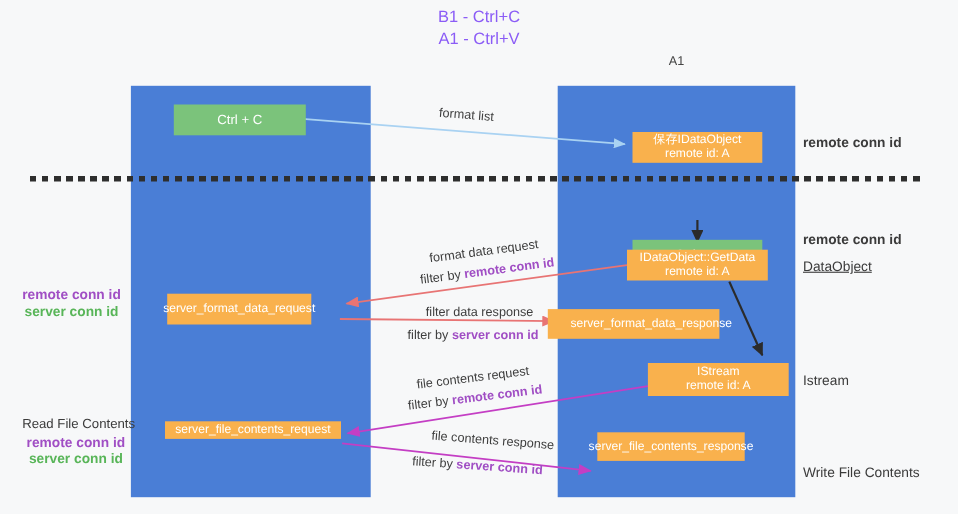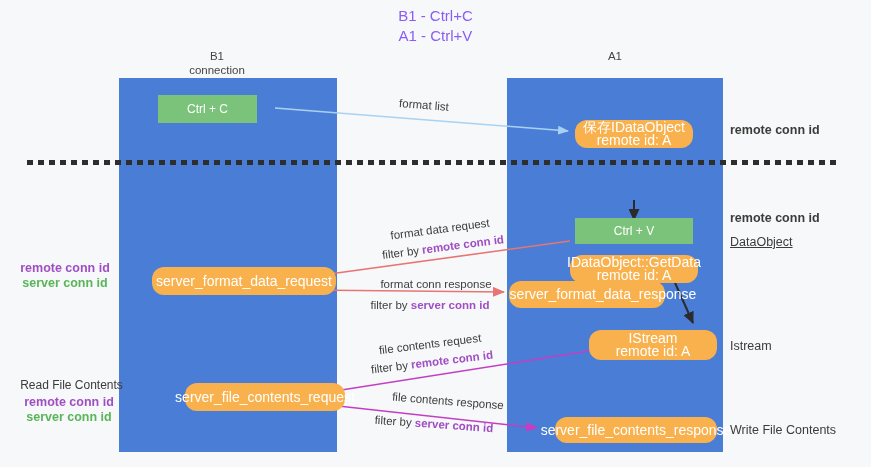--- a/index.html
+++ b/index.html
@@ -16,30 +16,30 @@
   .col-header.left{left:108px;width:218px;}
   .col-header.right{left:507px;width:216px;}
   .lifeline{top:78px;height:374px;background:var(--lifeline-blue);}
   .lifeline.left{left:119px;width:218px;}
   .lifeline.right{left:507px;width:216px;}
   .divider{top:160px;left:27px;width:811px;height:5px;
     background:repeating-linear-gradient(90deg,#2e2e2e 0 6px,transparent 6px 11px);}
   .node{display:flex;flex-direction:column;align-items:center;justify-content:center;
     text-align:center;color:#fff;}
   .green{background:var(--key-green);font-size:12px;}
-  .orange{background:var(--message-orange);font-size:14px;line-height:13px;border-radius:12px;}
-  .n-ctrl-c{left:158px;top:95px;width:99px;height:28px;}
+  .orange{background:var(--message-orange);font-size:11px;line-height:13px;}
+  .n-ctrl-c{left:158px;top:95px;width:120px;height:28px;}
   .n-ctrl-v{left:575px;top:173px;width:118px;height:26px;margin-top:45px;}
   .n-save{left:575px;top:120px;width:118px;height:28px;}
-  .n-getdata{left:570px;top:227px;width:128px;height:28px;margin-top:28px;}
+  .n-getdata{left:570px;top:227px;width:128px;height:28px;}
   .n-istream{left:589px;top:330px;width:128px;height:30px;}
-  .n-sfdreq{left:152px;top:267px;width:184px;height:28px;}
-  .n-sfdresp{left:509px;top:281px;width:156px;height:27px;padding-left:32px;}
-  .n-sfcreq{left:150px;top:383px;width:160px;height:28px;margin-left:35px;}
-  .n-sfcresp{left:543px;top:417px;width:162px;height:26px;margin-left:12px;}
+  .n-sfdreq{left:152px;top:267px;width:131px;height:28px;}
+  .n-sfdresp{left:498px;top:281px;width:156px;height:27px;padding-left:32px;}
+  .n-sfcreq{left:150px;top:383px;width:160px;height:16px;}
+  .n-sfcresp{left:543px;top:393px;width:134px;height:26px;}
   .lbl{font-size:11.5px;color:#3e3e3e;white-space:nowrap;transform:translate(-50%,-50%);}
   .purple{color:var(--conn-purple);font-weight:bold;}
   .greent{color:var(--conn-green);font-weight:bold;}
   .side-r{left:730px;font-size:12.5px;color:#3b3b3b;white-space:nowrap;}
   .side-l{text-align:center;font-size:12.5px;line-height:15px;white-space:nowrap;}
   .arrows{left:0;top:0;pointer-events:none;}
 </style>
 </head>
 <body>
 
@@ -70,24 +70,20 @@
     <path d="M309,290 L504,292" stroke="#e87474" stroke-width="1.6" fill="none" marker-end="url(#mk-red)"></path>
     <path d="M589,351 L316,394" stroke="#c43ec4" stroke-width="1.6" fill="none" marker-end="url(#mk-magenta)"></path>
     <path d="M311,403 L537,428" stroke="#c43ec4" stroke-width="1.6" fill="none" marker-end="url(#mk-magenta)"></path>
   </svg>
 
   <div class="abs title">
     <div>B1 - Ctrl+C</div>
     <div>A1 - Ctrl+V</div>
   </div>
 
-  <div class="abs col-header left">
-    <div>B1</div>
-    <div>connection</div>
-  </div>
   <div class="abs col-header right">
     <div>A1</div>
   </div>
 
   <div class="abs divider"></div>
 
   <div class="abs node green n-ctrl-c">
     <div>Ctrl + C</div>
   </div>
   <div class="abs node orange n-save">
@@ -118,21 +114,21 @@
     <div>server_file_contents_response</div>
   </div>
 
   <div class="abs lbl" style="left:424px;top:105px;transform:translate(-50%,-50%) rotate(4.5deg);">format list</div>
 
   <div class="abs lbl" style="left:440px;top:229px;transform:translate(-50%,-50%) rotate(-7.5deg);">format data request</div>
   <div class="abs lbl" style="left:443px;top:247px;transform:translate(-50%,-50%) rotate(-7.5deg);">
     <span>filter by </span><span class="purple">remote conn id</span>
   </div>
 
-  <div class="abs lbl" style="left:436px;top:284px;">format conn response</div>
+  <div class="abs lbl" style="left:436px;top:284px;">filter data response</div>
   <div class="abs lbl" style="left:430px;top:305px;">
     <span>filter by </span><span class="purple">server conn id</span>
   </div>
 
   <div class="abs lbl" style="left:430px;top:344px;transform:translate(-50%,-50%) rotate(-7deg);">file contents request</div>
   <div class="abs lbl" style="left:432px;top:362px;transform:translate(-50%,-50%) rotate(-7deg);">
     <span>filter by </span><span class="purple">remote conn id</span>
   </div>
 
   <div class="abs lbl" style="left:448px;top:401px;transform:translate(-50%,-50%) rotate(4.5deg);">file contents response</div>

